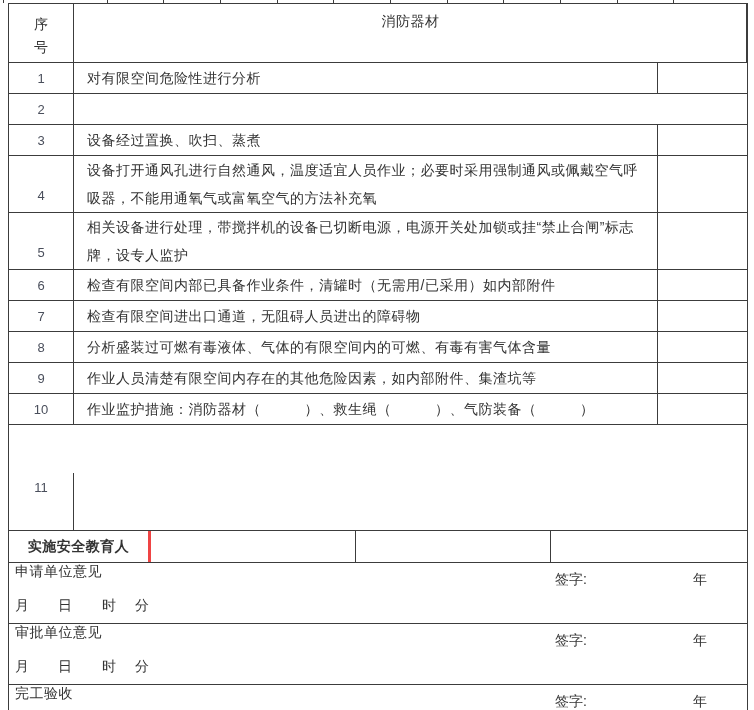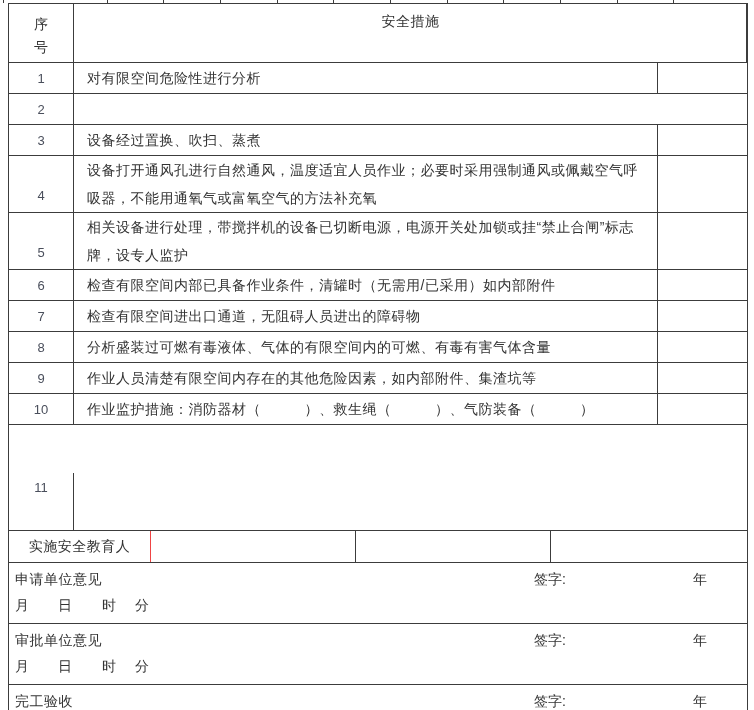--- a/index.html
+++ b/index.html
@@ -37,31 +37,31 @@
              line-height:23px;font-size:14px;color:#333;}
   .hdr .c-measure{align-items:flex-start;justify-content:center;padding-top:9px;line-height:16px;}
   .hdr .c-confirm{display:flex;justify-content:center;align-items:flex-start;padding-top:9px;}
   
   .num-bottom .c-no{align-items:flex-end;padding-bottom:9px;}
   .num-top .c-no{align-items:flex-start;padding-top:7px;}
   
   .r11-measure{position:relative;align-items:flex-start;padding-top:6px;line-height:22px;}
   .compiler{position:absolute;left:394px;bottom:8px;letter-spacing:0.5px;}
   
-  .edu-label{flex:0 0 142px;border-right:1px solid #ef4444;
-             display:flex;align-items:center;justify-content:center;letter-spacing:0.5px;}
+  .edu-label{flex:0 0 142px;border-right:3px solid #ef4444;
+             display:flex;align-items:center;justify-content:center;letter-spacing:0.5px;font-weight:bold;}
   .edu-cell{border-right:1px solid #3c3c3c;}
   .edu-c2{flex:0 0 205px;}
   .edu-c3{flex:0 0 195px;}
   .edu-c4{flex:1 1 auto;border-right:none;}
   
   .section{position:relative;height:61px;}
   .h62{height:62px;}
-  .sec-label{position:absolute;left:6px;top:8px;letter-spacing:0.5px;}
-  .sec-sign{position:absolute;left:525px;top:8px;}
+  .sec-label{position:absolute;left:6px;top:0;letter-spacing:0.5px;}
+  .sec-sign{position:absolute;left:546px;top:8px;}
   .sec-year{position:absolute;left:684px;top:8px;}
   .sec-date{position:absolute;left:6px;bottom:8px;display:flex;}
   .sec-date span{display:inline-block;}
   .d2{margin-left:29px;}
   .d3{margin-left:30px;}
   .d4{margin-left:19px;}
 </style>
 </head>
 <body>
 
@@ -80,21 +80,21 @@
   <div class="tick" style="left:673px"></div>
 </div>
 
 <div class="form">
 
   <div class="row hdr h59">
     <div class="cell c-no">
       <span>序</span>
       <span>号</span>
     </div>
-    <div class="cell c-measure">安全措施</div>
+    <div class="cell c-measure">消防器材</div>
   </div>
 
   <div class="row h31">
     <div class="cell c-no">1</div>
     <div class="cell c-measure">对有限空间危险性进行分析</div>
     <div class="cell c-confirm"></div>
   </div>
 
   <div class="row h31">
     <div class="cell c-no">2</div>

